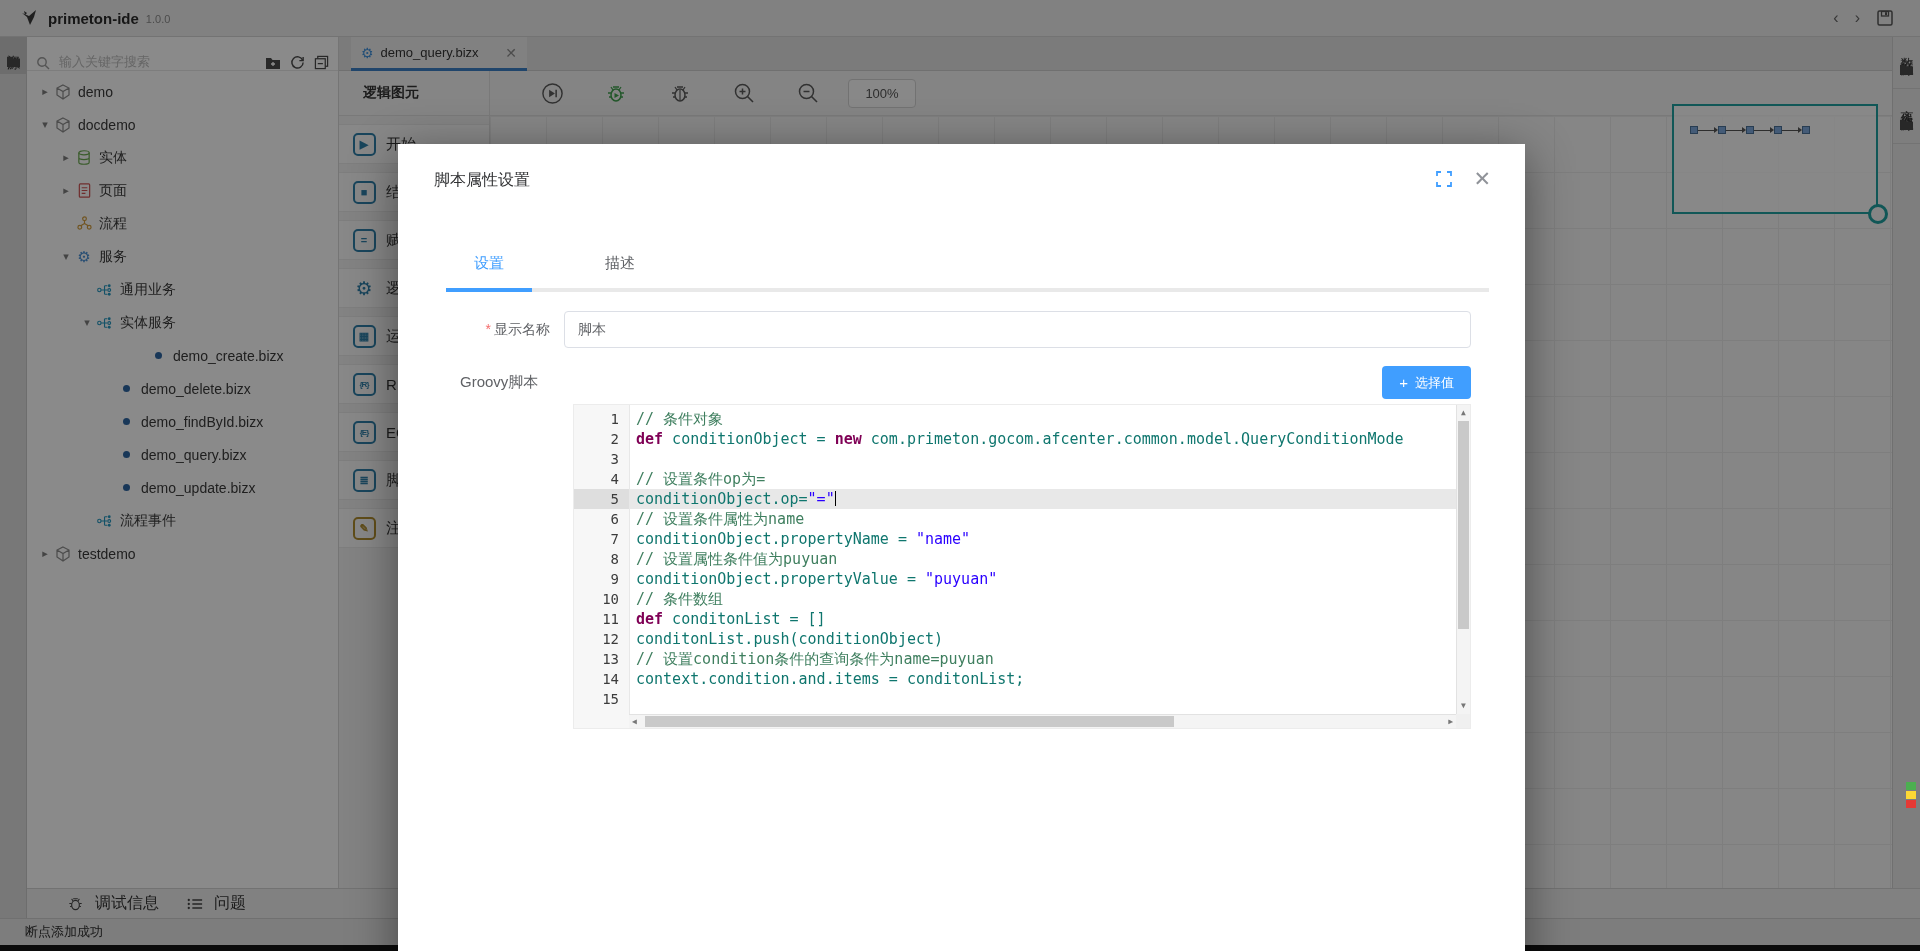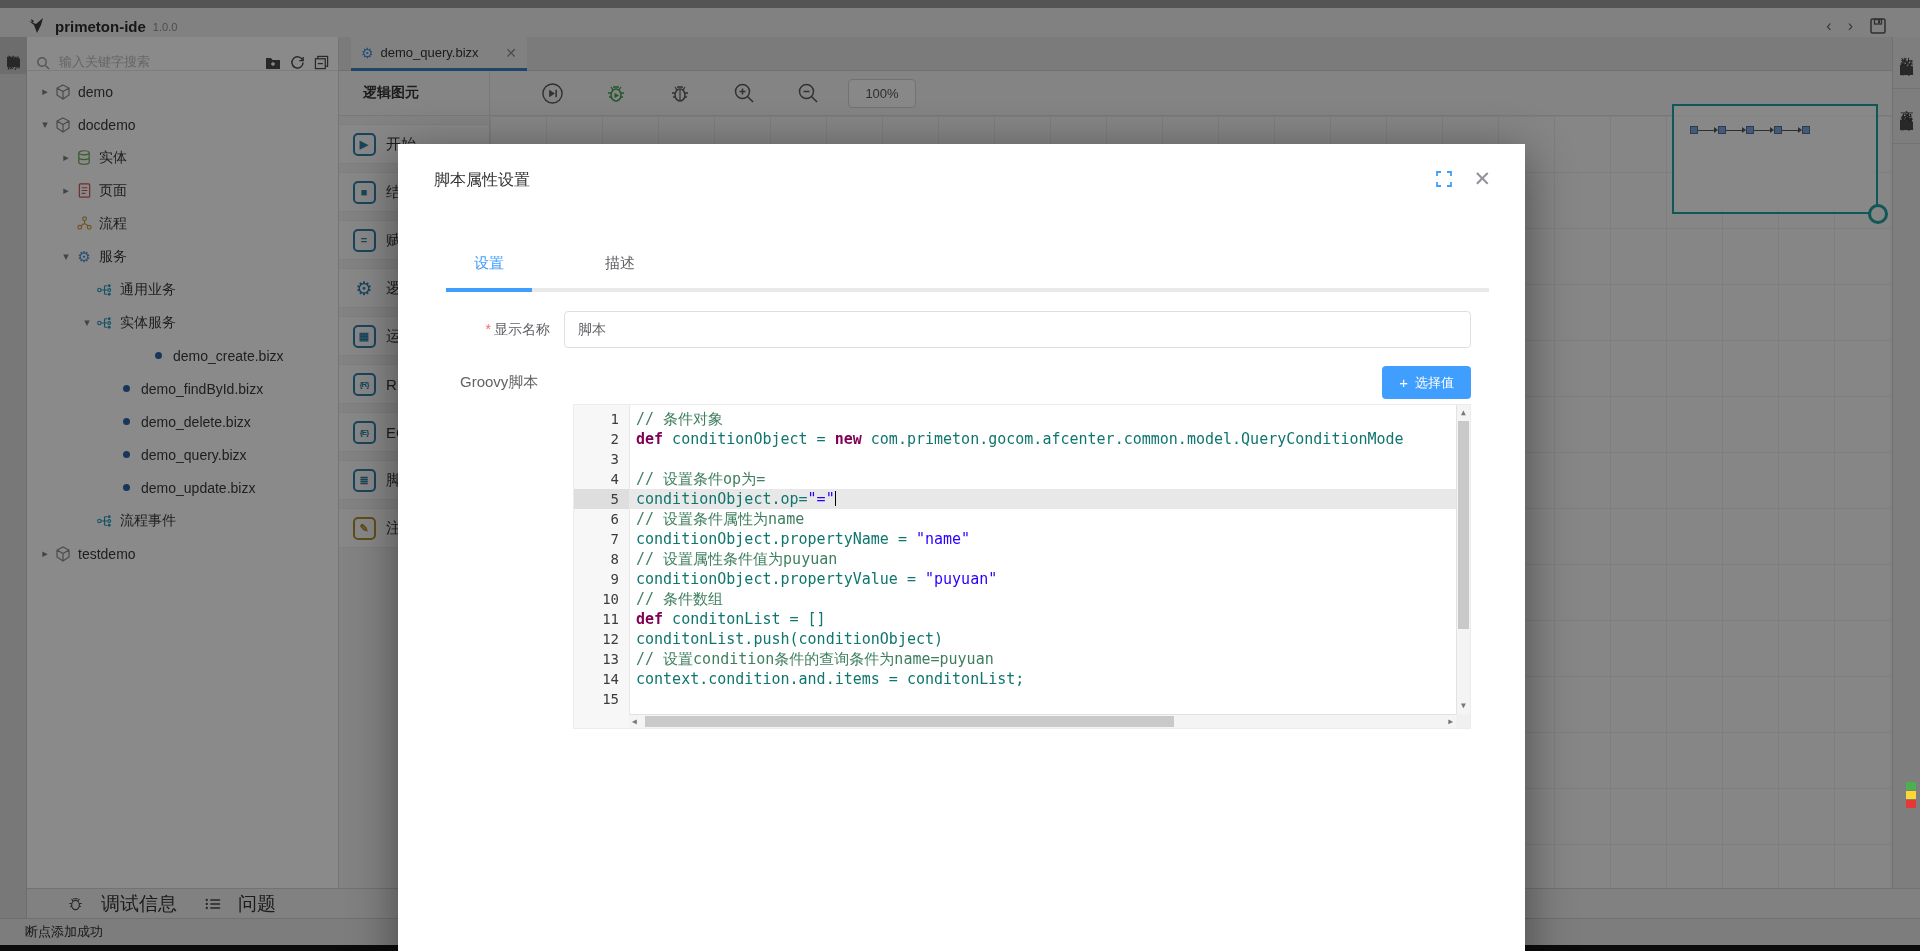--- a/index.html
+++ b/index.html
@@ -1,22 +1,22 @@
 <!DOCTYPE html>
 <html><head>
 <meta charset="utf-8">
 <style>
   html,body{margin:0;padding:0;background:#555;}
   .stage{position:relative;width:1920px;height:951px;overflow:hidden;
          font-family:"Liberation Sans",sans-serif;background:#9a9a9a;}
   svg{display:block;}
 
   
-  .titlebar{position:absolute;left:0;top:8px;width:1920px;height:37px;background:#ececec;
-            border-bottom:1px solid #d2d2d2;display:flex;align-items:center;padding:0 27px;box-sizing:border-box;text-align:center;}
+  .titlebar{position:absolute;left:0;top:0;width:1920px;height:37px;background:#ececec;
+            border-bottom:1px solid #d2d2d2;display:flex;align-items:center;padding:0 20px;box-sizing:border-box;text-align:center;}
   .app-name{font-size:15px;font-weight:bold;color:#2b2b2b;margin-left:8px;}
   .app-version{font-size:11px;color:#8a8a8a;margin-left:7px;margin-top:2px;}
   .titlebar-right{margin-left:auto;display:flex;gap:16px;align-items:center;color:#555;margin-right:6px;}
   .nav-chevron{font-size:16px;color:#666;line-height:1;}
 
   
   .left-rail{position:absolute;left:0;top:37px;width:27px;height:881px;background:#dadada;
              border-right:1px solid #c6c6c6;box-sizing:border-box;}
   .rail-item{width:100%;padding:7px 0 6px;background:#c7c7c7;display:flex;flex-direction:column;align-items:center;gap:5px;}
   .rail-text{writing-mode:vertical-rl;text-orientation:upright;font-size:13px;color:#333;letter-spacing:3px;}
@@ -73,21 +73,21 @@
   .mini-handle{position:absolute;right:-12px;bottom:-12px;width:20px;height:20px;border:3px solid #1f9e9e;border-radius:50%;
                background:#f2f2f2;box-sizing:border-box;}
 
   
   .right-rail{position:absolute;left:1892px;top:37px;width:28px;height:881px;background:#e6e6e6;border-left:1px solid #cccccc;box-sizing:border-box;}
   .rail-group{padding:10px 0 12px;border-bottom:1px solid #d2d2d2;display:flex;flex-direction:column;align-items:center;gap:7px;}
 
   
   .bottom-panel{position:absolute;left:27px;top:888px;width:1893px;height:30px;background:#ececec;border-top:1px solid #d0d0d0;
                 display:flex;align-items:center;gap:28px;padding-left:40px;box-sizing:border-box;}
-  .panel-item{display:flex;align-items:center;gap:17px;font-size:19px;color:#333;}
+  .panel-item{display:flex;align-items:center;gap:11px;font-size:16px;color:#333;}
   .status-bar{position:absolute;left:0;top:918px;width:1920px;height:27px;background:#e3e3e3;border-top:1px solid #cdcdcd;
               display:flex;align-items:center;padding-left:25px;box-sizing:border-box;font-size:13px;color:#2f2f2f;}
   .black-strip{position:absolute;left:0;top:945px;width:1920px;height:6px;background:#141414;}
   .ext-badge{position:absolute;left:1906px;top:782px;width:12px;z-index:60;display:flex;flex-direction:column;gap:1px;}
   .ext-badge span{width:10px;height:8px;display:block;}
 
   
   .overlay{position:absolute;inset:0;background:rgba(0,0,0,0.45);z-index:40;}
   .modal{position:absolute;left:398px;top:144px;width:1127px;height:868px;background:#fff;border-radius:0;
          box-shadow:0 10px 45px rgba(0,0,0,0.45);z-index:50;box-sizing:border-box;}
@@ -288,28 +288,28 @@
           <span class="tree-icon">
             <span style="width:7px;height:7px;border-radius:50%;background:#2d64a0;display:inline-block;"></span>
           </span>
           <span class="tree-label">demo_create.bizx</span>
         </div>
         <div class="tree-row" style="padding-left: 73px;">
           <span class="tree-arrow"></span>
           <span class="tree-icon">
             <span style="width:7px;height:7px;border-radius:50%;background:#2d64a0;display:inline-block;"></span>
           </span>
+          <span class="tree-label">demo_delete.bizx</span>
+        </div>
+        <div class="tree-row" style="padding-left: 73px;">
+          <span class="tree-arrow"></span>
+          <span class="tree-icon">
+            <span style="width:7px;height:7px;border-radius:50%;background:#2d64a0;display:inline-block;"></span>
+          </span>
           <span class="tree-label">demo_findById.bizx</span>
-        </div>
-        <div class="tree-row" style="padding-left: 73px;">
-          <span class="tree-arrow"></span>
-          <span class="tree-icon">
-            <span style="width:7px;height:7px;border-radius:50%;background:#2d64a0;display:inline-block;"></span>
-          </span>
-          <span class="tree-label">demo_delete.bizx</span>
         </div>
         <div class="tree-row" style="padding-left: 73px;">
           <span class="tree-arrow"></span>
           <span class="tree-icon">
             <span style="width:7px;height:7px;border-radius:50%;background:#2d64a0;display:inline-block;"></span>
           </span>
           <span class="tree-label">demo_query.bizx</span>
         </div>
         <div class="tree-row" style="padding-left: 73px;">
           <span class="tree-arrow"></span>

